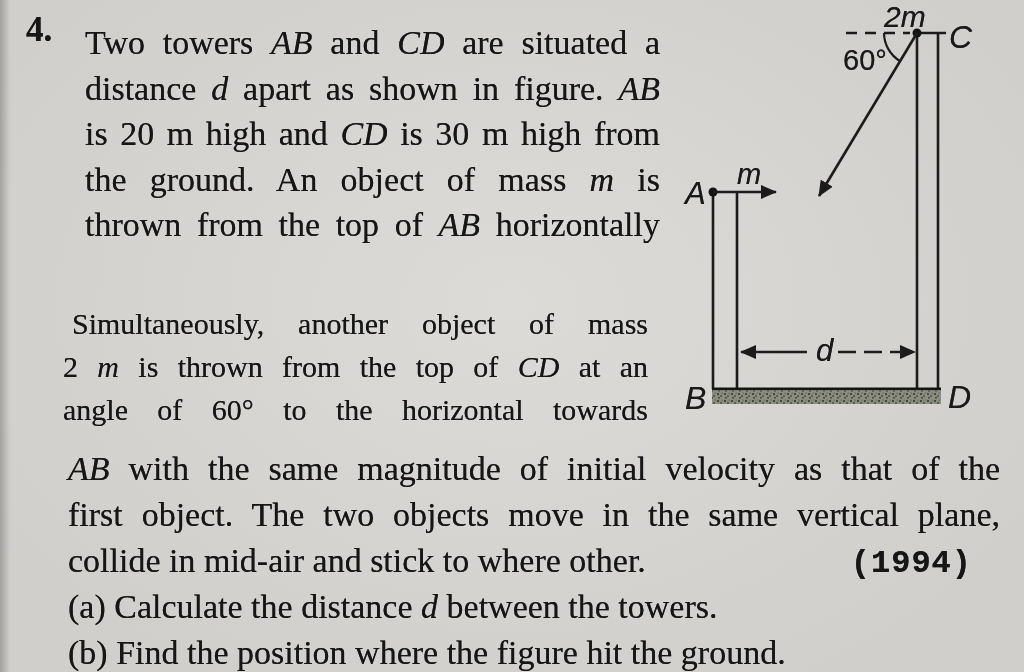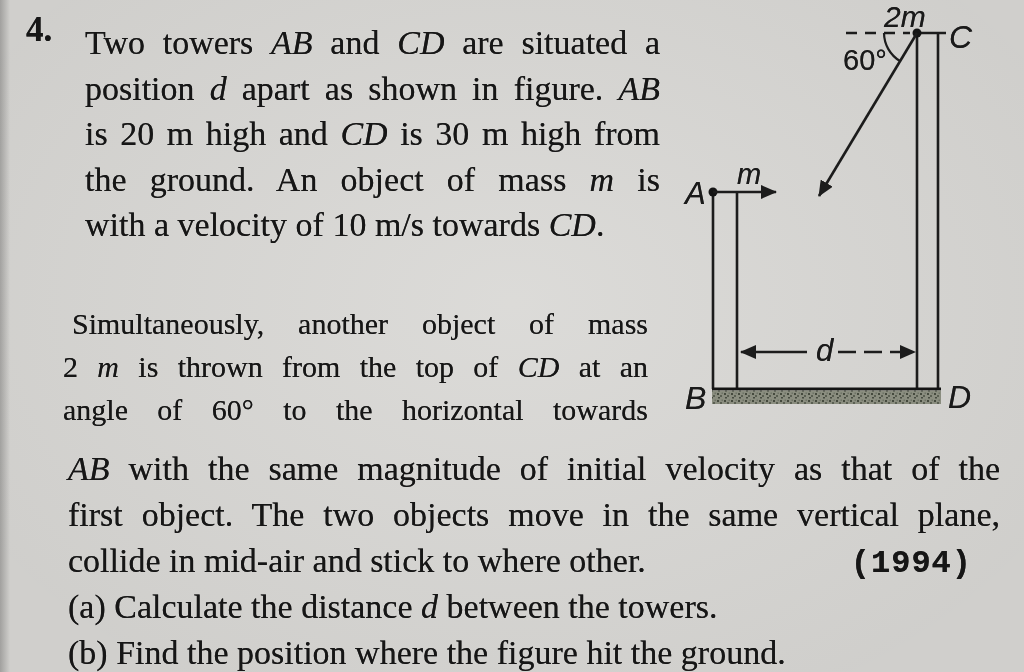--- a/index.html
+++ b/index.html
@@ -36,24 +36,24 @@
 </head>
 <body>
 
 <div class="page ink">
   <div class="edge-shade"></div>
 
   <div class="qnum">4.</div>
 
   <div class="blk p1">
     <span class="ln j"><span>Two towers </span><span class="it">AB</span><span> and </span><span class="it">CD</span><span> are situated a</span></span>
-    <span class="ln j"><span>position </span><span class="it">d</span><span> apart as shown in figure. </span><span class="it">AB</span></span>
+    <span class="ln j"><span>distance </span><span class="it">d</span><span> apart as shown in figure. </span><span class="it">AB</span></span>
     <span class="ln j"><span>is 20 m high and </span><span class="it">CD</span><span> is 30 m high from</span></span>
     <span class="ln j"><span>the ground. An object of mass </span><span class="it">m</span><span> is</span></span>
-    <span class="ln"><span>with a velocity of 10 m/s towards </span><span class="it">CD</span><span>.</span></span>
+    <span class="ln j"><span>thrown from the top of </span><span class="it">AB</span><span> horizontally</span></span>
   </div>
 
   <div class="blk p2">
     <span class="ln j"><span>Simultaneously, another object of mass</span></span>
     <span class="ln j"><span>2 </span><span class="it">m</span><span> is thrown from the top of </span><span class="it">CD</span><span> at an</span></span>
     <span class="ln j"><span>angle of 60° to the horizontal towards</span></span>
   </div>
 
   <div class="blk fw">
     <span class="ln j"><span class="it">AB</span><span> with the same magnitude of initial velocity as that of the</span></span>

